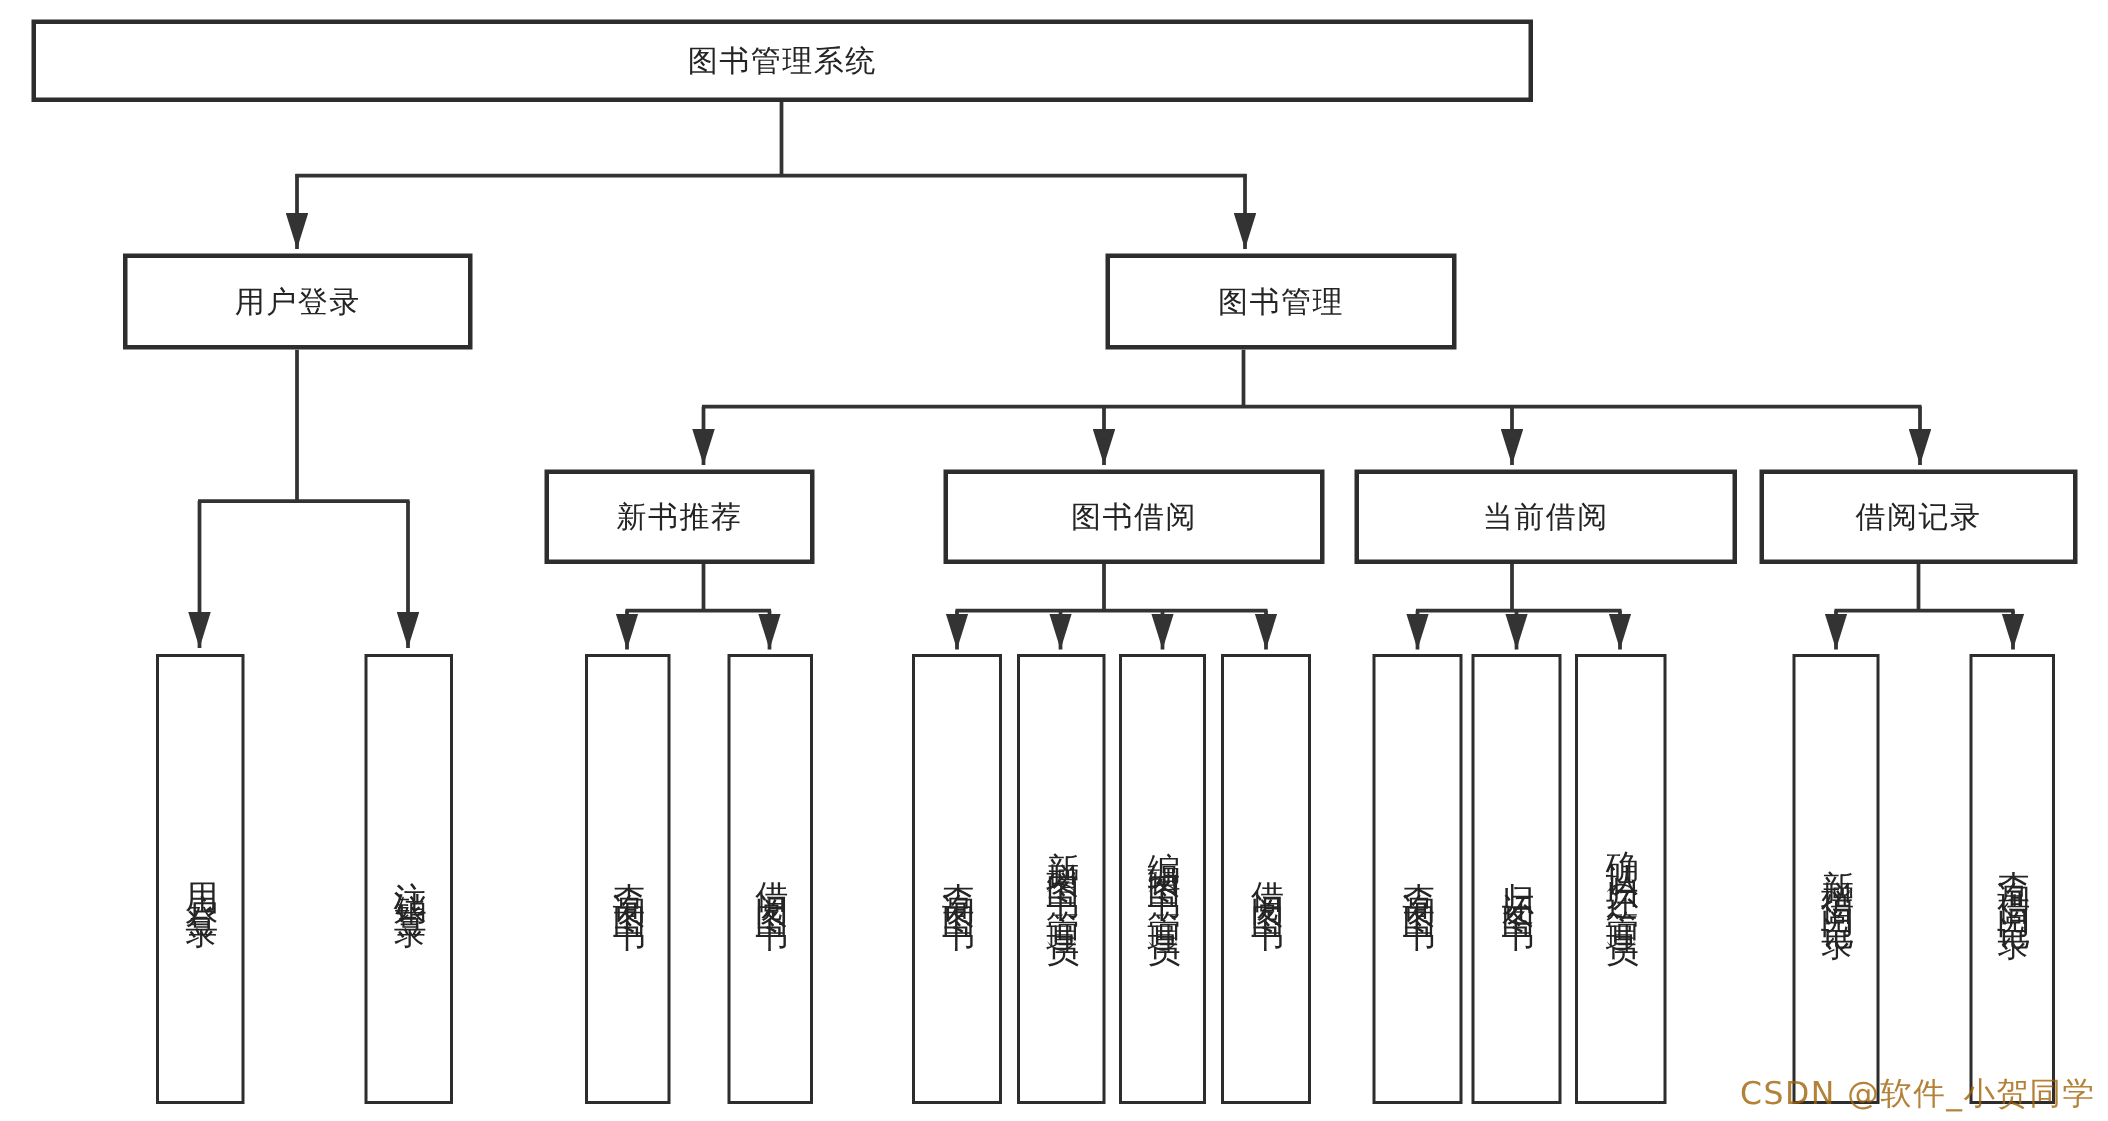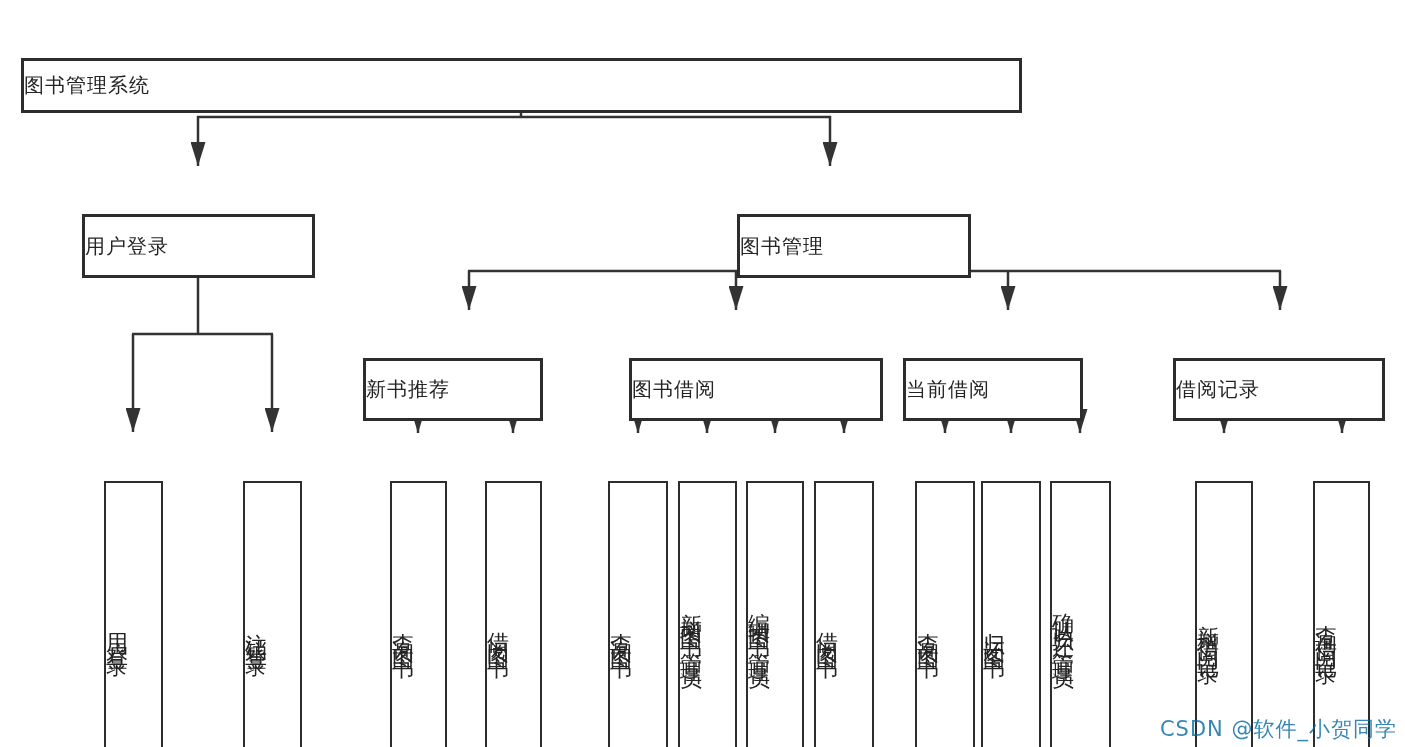--- a/index.html
+++ b/index.html
@@ -3,31 +3,31 @@
 <meta charset="utf-8">
 <style>
   html,body{margin:0;padding:0;background:#ffffff;}
   .stage{
     position:relative;width:1405px;height:747px;background:#ffffff;overflow:hidden;
     font-family:"DejaVu Sans","Liberation Sans",sans-serif;color:#242424;
   }
   .wires{position:absolute;left:0;top:0;width:1405px;height:747px;z-index:1;}
   .node{
     position:absolute;box-sizing:border-box;background:#ffffff;border:3px solid #2d2d2d;
-    display:flex;align-items:center;justify-content:flex-start;z-index:2;
-    font-size:20px;letter-spacing:1px;white-space:nowrap;margin-top:45px;
+    display:flex;align-items:center;justify-content:center;z-index:2;
+    font-size:20px;letter-spacing:1px;white-space:nowrap;
   }
   .leaf{border-width:2.5px;}
   .vtxt{
     writing-mode:vertical-rl;text-orientation:mixed;
     font-size:22px;letter-spacing:8px;line-height:1;
   }
   .watermark{
     position:absolute;right:8px;bottom:4px;z-index:5;
-    font-size:21px;letter-spacing:1px;color:#0369a1;opacity:0.8;white-space:nowrap;
+    font-size:21px;letter-spacing:1px;color:#a16207;opacity:0.8;white-space:nowrap;
   }
 </style>
 </head>
 <body>
 
 <div class="stage">
 
   <svg class="wires" viewBox="0 0 1405 747" xmlns="http://www.w3.org/2000/svg">
     <defs>
       <marker id="ah" viewBox="0 0 24 15" refX="24" refY="7.5" markerWidth="24" markerHeight="15" markerUnits="userSpaceOnUse" orient="auto">
@@ -100,21 +100,21 @@
   <div class="node" style="left:737px;top:169px;width:234px;height:64px">
     <span>图书管理</span>
   </div>
 
   <div class="node" style="left:363px;top:313px;width:180px;height:63px">
     <span>新书推荐</span>
   </div>
   <div class="node" style="left:629px;top:313px;width:254px;height:63px">
     <span>图书借阅</span>
   </div>
-  <div class="node" style="left:903px;top:313px;width:180px;height:63px">
+  <div class="node" style="left:903px;top:313px;width:255px;height:63px">
     <span>当前借阅</span>
   </div>
   <div class="node" style="left:1173px;top:313px;width:212px;height:63px">
     <span>借阅记录</span>
   </div>
 
   <div class="node leaf" style="left:104px;top:436px;width:59px;height:300px">
     <span class="vtxt">用户登录</span>
   </div>
   <div class="node leaf" style="left:243px;top:436px;width:59px;height:300px">

